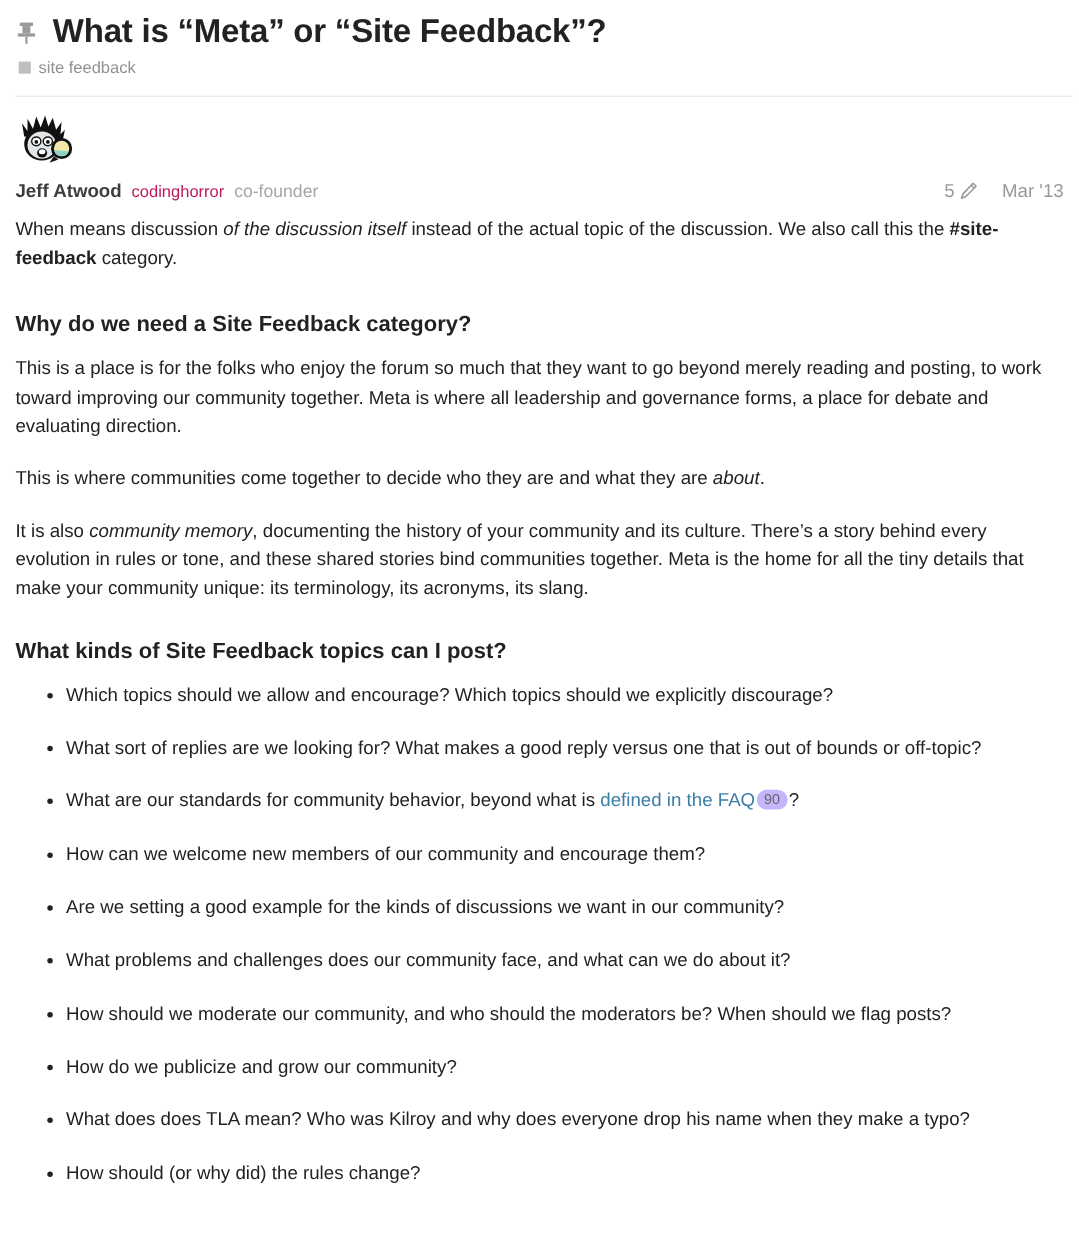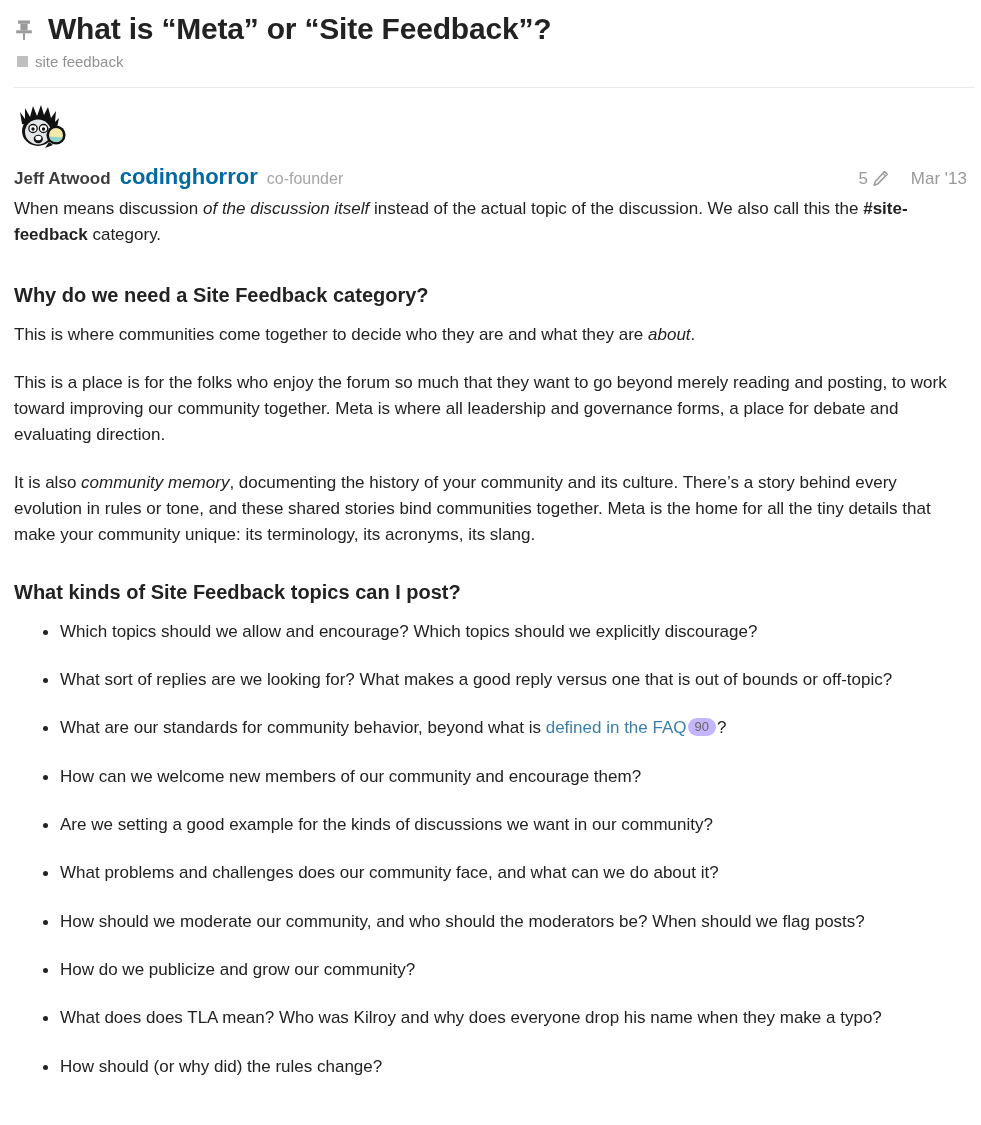--- a/index.html
+++ b/index.html
@@ -107,23 +107,22 @@
     align-items: baseline;
     gap: 9px;
     flex: 1 1 auto;
   }
   .poster-fullname {
     font-size: 17px;
     font-weight: bold;
     color: #3d3d3d;
   }
   .poster-username {
-    font-size: 22px;
-    color: #0369a1;
-    font-weight: bold;
+    font-size: 15px;
+    color: #be185d;
   }
   .poster-title {
     font-size: 16px;
     color: #a5a5a5;
   }
   .post-infos {
     display: flex;
     align-items: center;
     gap: 22px;
     flex: 0 0 auto;
@@ -276,23 +275,23 @@
           <span class="post-date">Mar '13</span>
         </div>
       </div>
 
       <div class="cooked">
 
         <p><span>When means discussion </span><em>of the discussion itself</em><span> instead of the actual topic of the discussion. We also call this the </span><strong>#site-feedback</strong><span> category.</span></p>
 
         <h2 class="first-heading">Why do we need a Site Feedback category?</h2>
 
+        <p>This is a place is for the folks who enjoy the forum so much that they want to go beyond merely reading and posting, to work toward improving our community together. Meta is where all leadership and governance forms, a place for debate and evaluating direction.</p>
+
         <p><span>This is where communities come together to decide who they are and what they are </span><em>about</em><span>.</span></p>
-
-        <p>This is a place is for the folks who enjoy the forum so much that they want to go beyond merely reading and posting, to work toward improving our community together. Meta is where all leadership and governance forms, a place for debate and evaluating direction.</p>
 
         <p><span>It is also </span><em>community memory</em><span>, documenting the history of your community and its culture. There’s a story behind every evolution in rules or tone, and these shared stories bind communities together. Meta is the home for all the tiny details that make your community unique: its terminology, its acronyms, its slang.</span></p>
 
         <h2>What kinds of Site Feedback topics can I post?</h2>
 
         <ul>
           <li>Which topics should we allow and encourage? Which topics should we explicitly discourage?</li>
           <li>What sort of replies are we looking for? What makes a good reply versus one that is out of bounds or off-topic?</li>
           <li><span>What are our standards for community behavior, beyond what is </span><a class="inline-link" href="#">defined in the FAQ</a><span class="mention-badge">90</span><span>?</span></li>
           <li>How can we welcome new members of our community and encourage them?</li>

